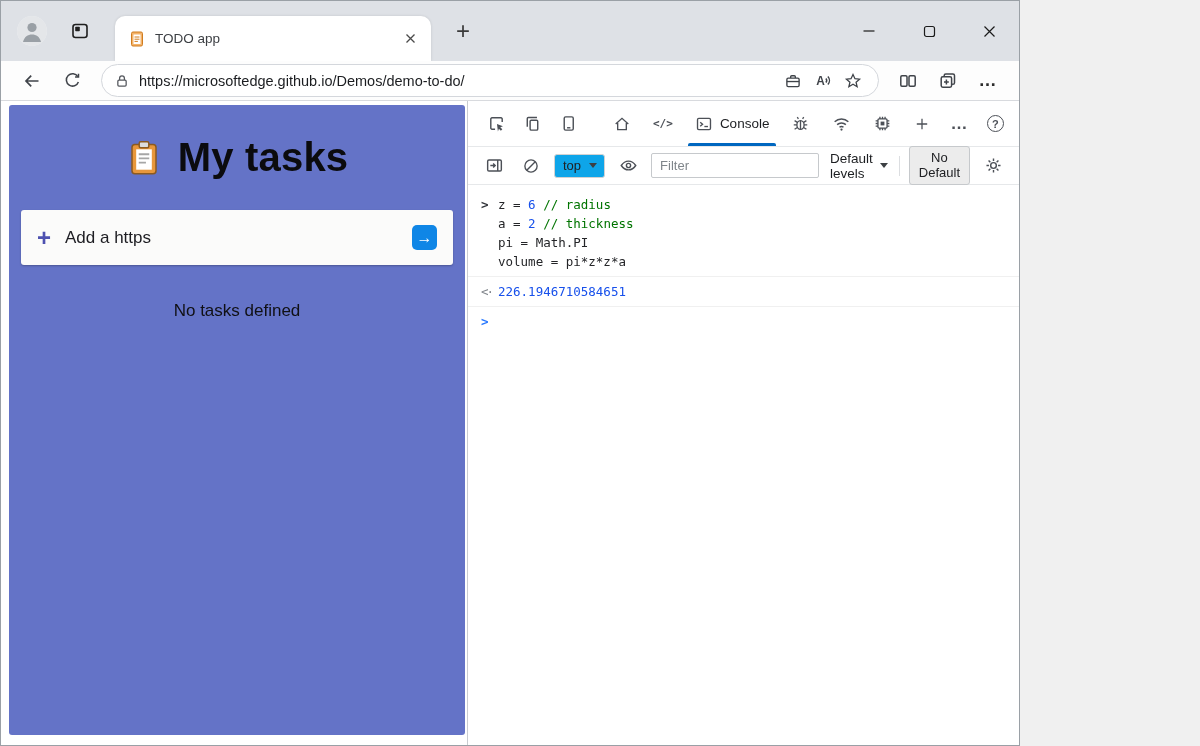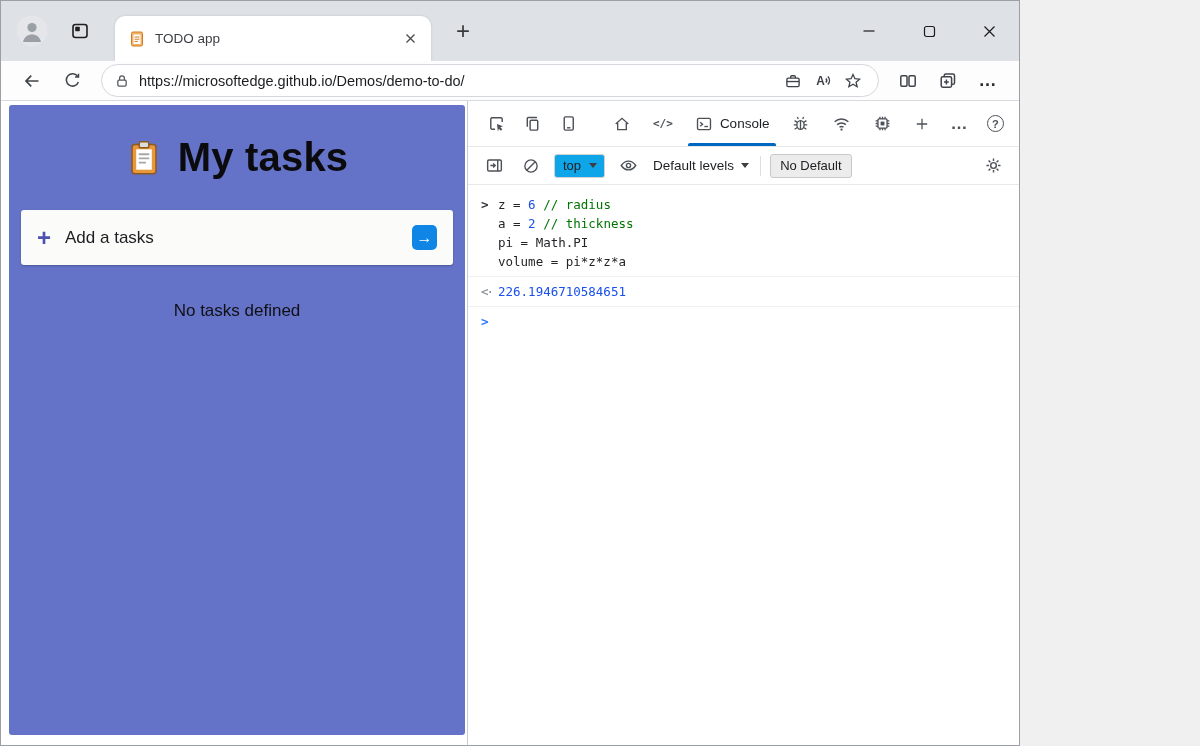--- a/index.html
+++ b/index.html
@@ -293,21 +293,21 @@
             <rect x="4" y="3" width="16" height="19.5" rx="2" fill="#e8973b" stroke="#8c5a1f" stroke-width="1"></rect>
             <rect x="6.8" y="6.2" width="10.4" height="13.6" fill="#fff"></rect>
             <rect x="8.8" y="1.2" width="6.4" height="4" rx="1" fill="#dcdcdc" stroke="#8c5a1f" stroke-width="1"></rect>
             <path d="M8.5 9.5h7M8.5 12.3h7M8.5 15.1h4.8" stroke="#a6a6a6" stroke-width="1.2"></path>
           </svg>
           <h1 class="app-title">My tasks</h1>
         </div>
 
         <div class="addtask">
           <span class="addtask-plus">+</span>
-          <span class="addtask-label">Add a tasks</span>
+          <span class="addtask-label">Add a https</span>
           <span class="addtask-spacer"></span>
           <span class="addtask-submit">
             <span>→</span>
           </span>
         </div>
 
         <div class="empty-msg">No tasks defined</div>
       </div>
     </div>
 
@@ -416,20 +416,21 @@
           <span class="caret-down"></span>
         </div>
 
         <div class="dt-sm-icon">
           <svg width="19" height="19" viewBox="0 0 20 20" fill="none" stroke="currentColor" stroke-width="1.5">
             <path d="M2.4 10S5.4 5.4 10 5.4 17.6 10 17.6 10 14.6 14.6 10 14.6 2.4 10 2.4 10z"></path>
             <circle cx="10" cy="10" r="2.2"></circle>
           </svg>
         </div>
 
+        <input class="filter-input" value="" placeholder="Filter" style="">
 
         <div class="levels">
           <span>Default levels</span>
           <span class="caret-down"></span>
         </div>
 
         <div class="toolbar-vsep"></div>
 
         <button class="issues-btn">No Default</button>
 

